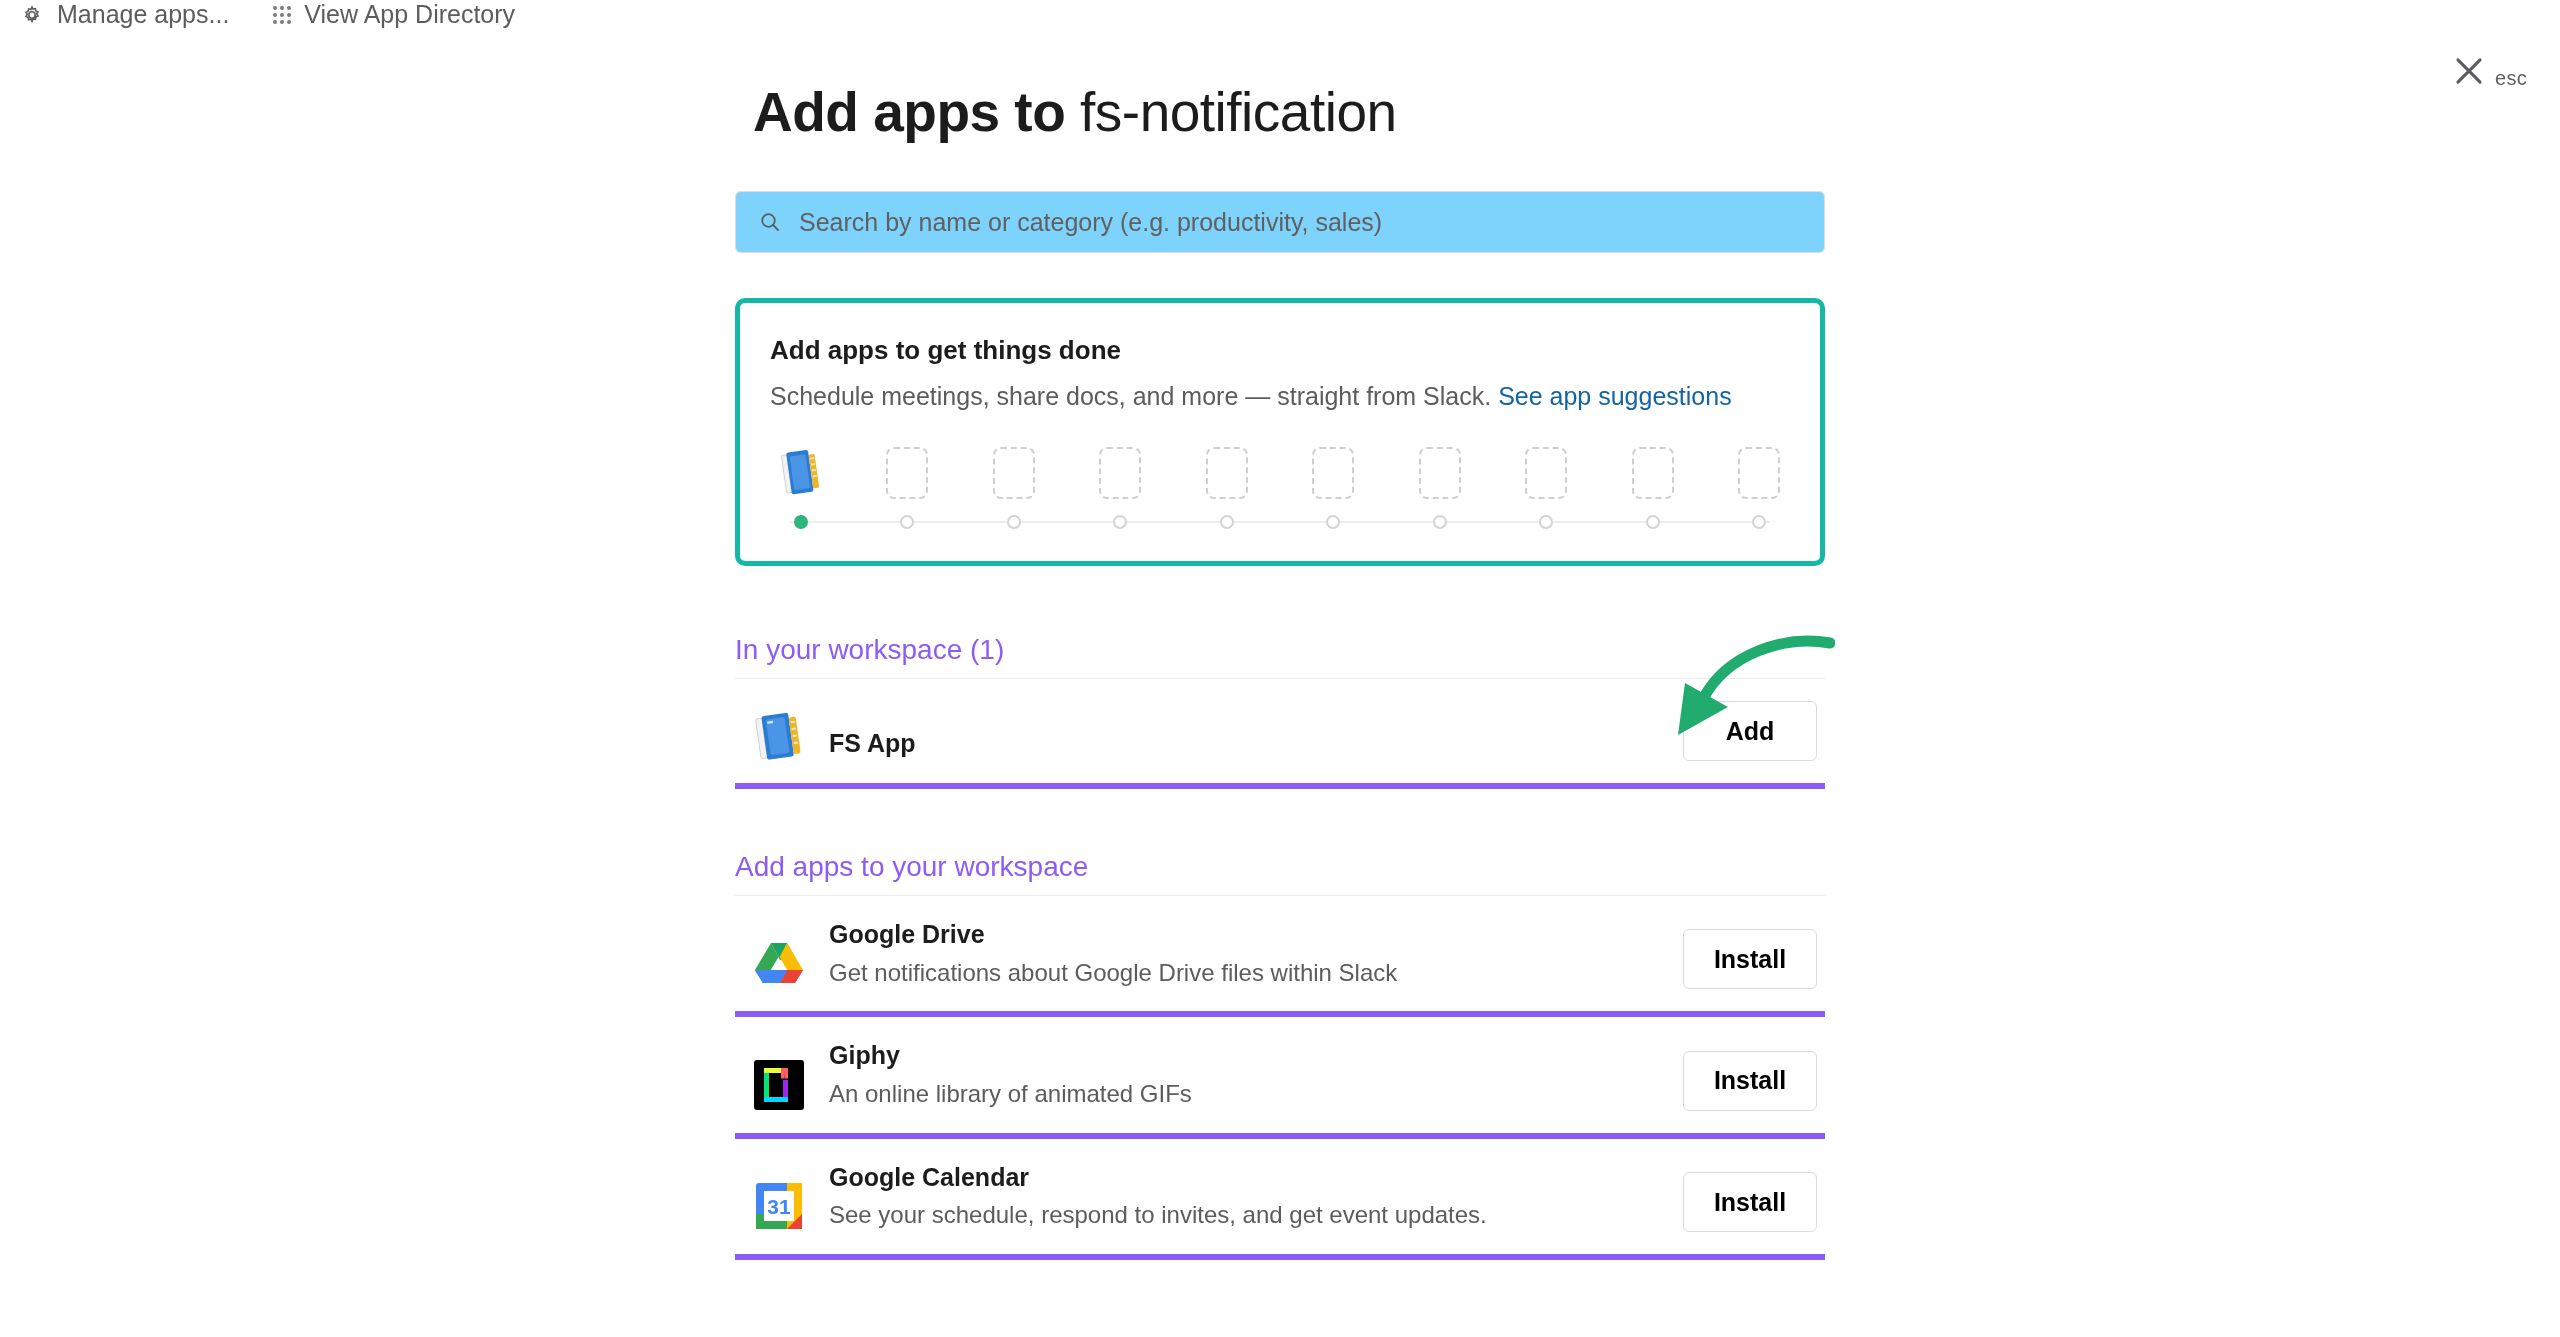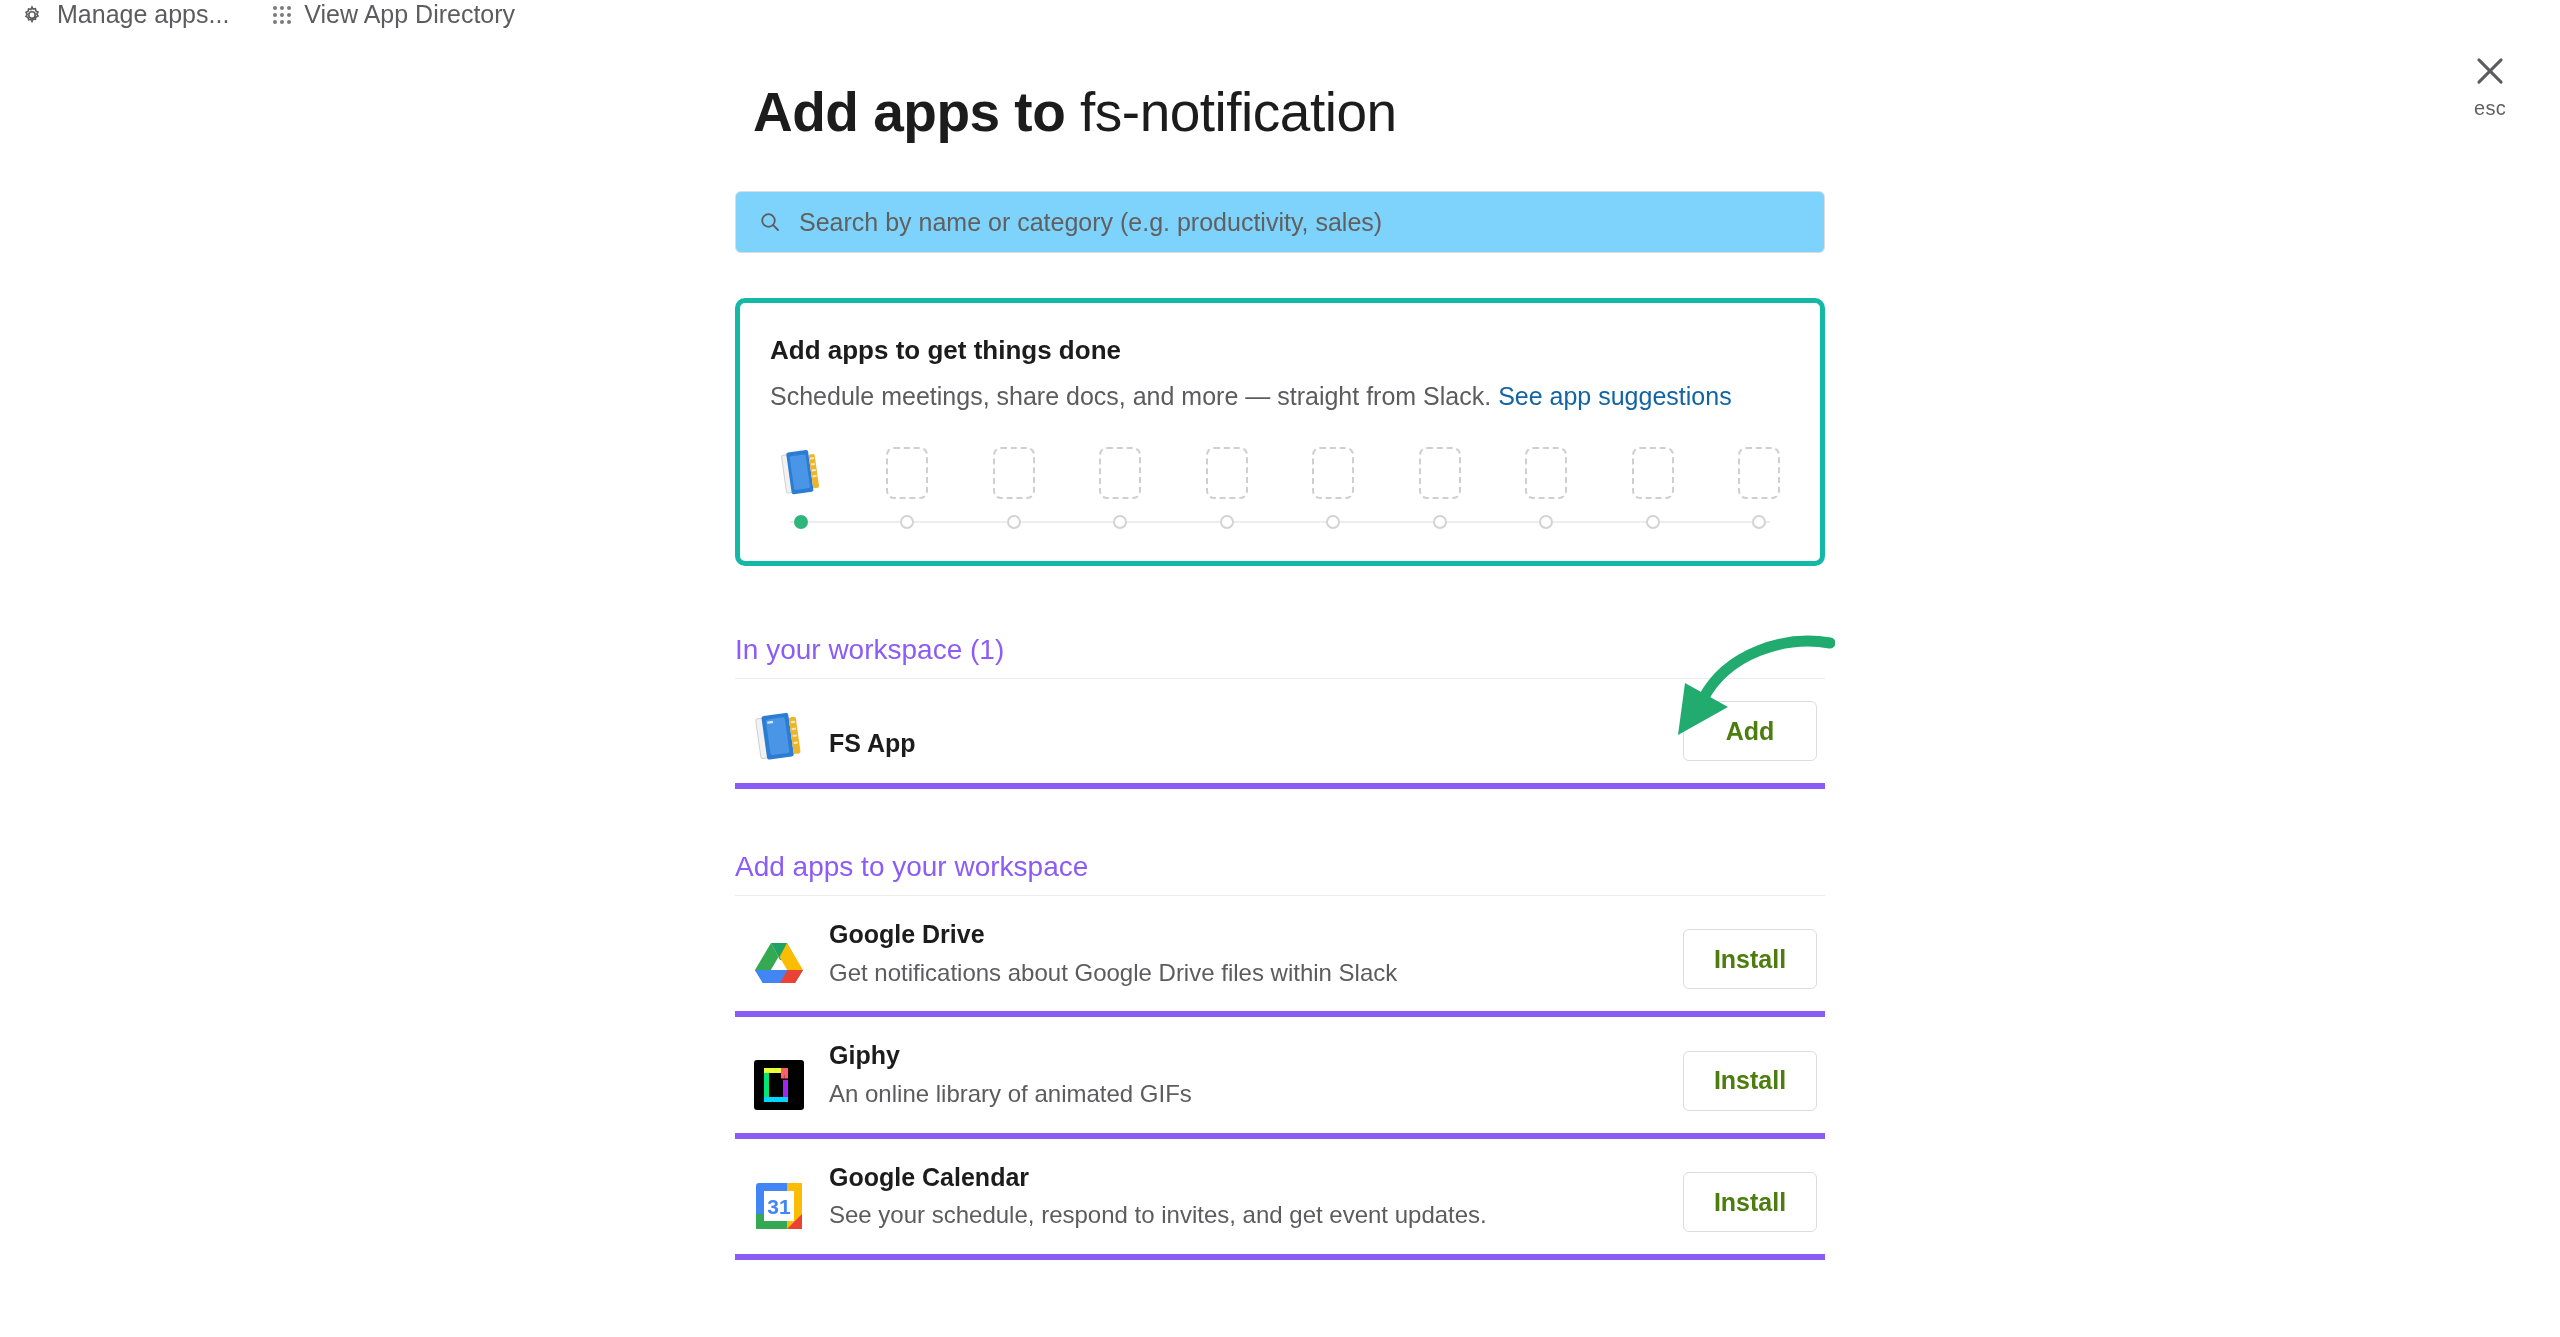--- a/index.html
+++ b/index.html
@@ -48,22 +48,22 @@
   }
   .grid-ico i { background: #7a7a7c; border-radius: 50%; display: block; width: 4px; height: 4px; }
 
   
   .close-wrap {
     position: absolute;
     top: 52px;
     right: 30px;
     width: 80px;
     display: flex;
-    flex-direction: column;
-    align-items: center;
+    flex-direction: row;
+    align-items: flex-end;
     gap: 7px;
     cursor: pointer;
   }
   .close-x { width: 38px; height: 38px; }
   .close-label { font-size: 20px; color: #616061; letter-spacing: .3px; }
 
   
   .content {
     position: absolute;
     top: 0; left: 0;
@@ -220,21 +220,21 @@
     flex: 0 0 auto;
     min-width: 134px;
     height: 60px;
     padding: 0 26px;
     border: 1px solid #dcdcdd;
     border-radius: 6px;
     background: #fff;
     font-family: inherit;
     font-size: 25px;
     font-weight: 700;
-    color: #4d7c0f;
+    color: #000000;
     cursor: pointer;
   }
 
   
   .annotation-arrow {
     position: absolute;
     right: -10px;
     top: 625px;
     width: 170px;
     height: 130px;

